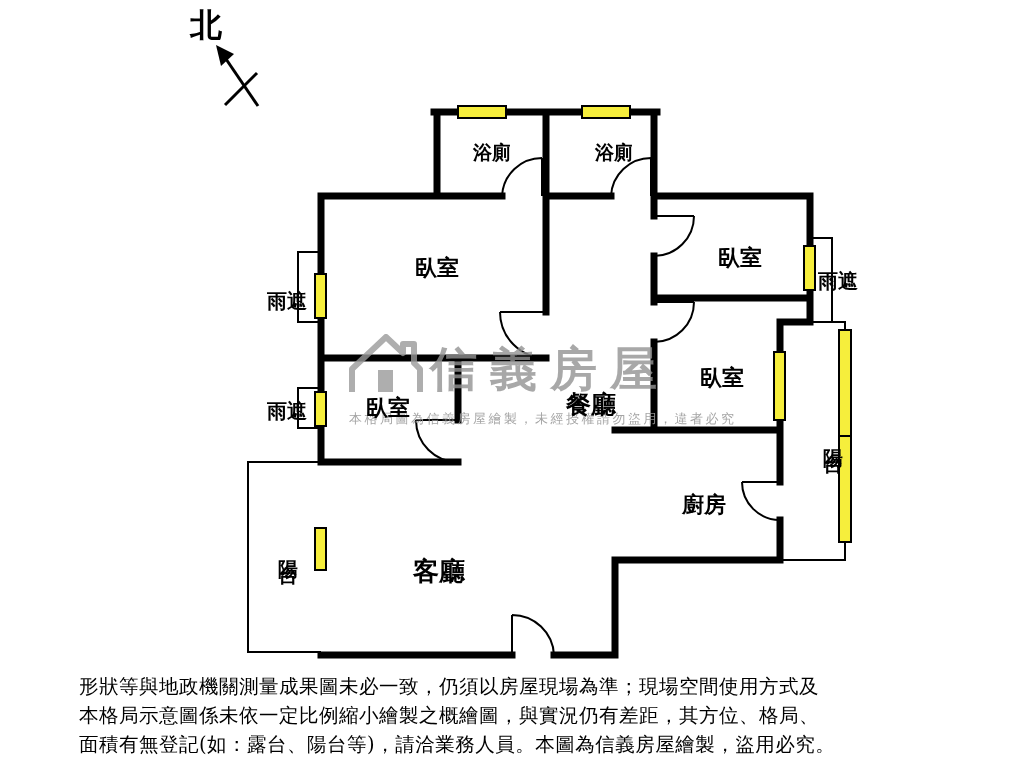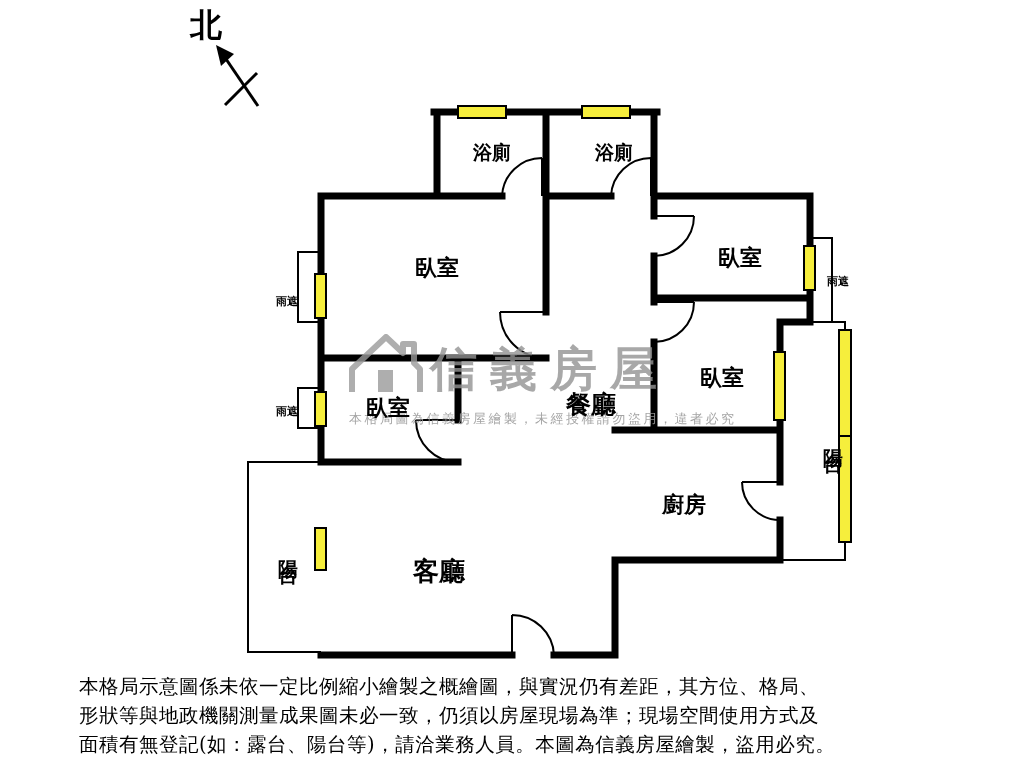--- a/index.html
+++ b/index.html
@@ -3,24 +3,24 @@
 <meta charset="utf-8">
 <style>
   html,body{margin:0;padding:0;background:#fff;}
   #stage{position:relative;width:1024px;height:768px;background:#ffffff;overflow:hidden;
          font-family:"DejaVu Serif","Liberation Serif",serif;}
   #plan-svg{position:absolute;left:0;top:0;z-index:1;}
   .lbl{position:absolute;transform:translate(-50%,-50%);color:#000;white-space:nowrap;z-index:3;
        font-family:Liberation Sans, sans-serif;font-weight:600;}
   .sz-room{font-size:22px;}
   .sz-bath{font-size:19px;}
-  .sz-rain{font-size:11px;}
+  .sz-rain{font-size:20px;}
   .sz-dining{font-size:25px;}
   .sz-living{font-size:26px;}
-  .sz-kitchen{font-size:22px;}
+  .sz-kitchen{font-size:22px;margin-left:20px;}
   .vertical{writing-mode:vertical-rl;text-orientation:upright;letter-spacing:3px;font-size:20px;}
   #north-label{position:absolute;left:206px;top:26px;transform:translate(-50%,-50%);
        font-size:32px;font-weight:700;z-index:3;}
   #wm-brand{position:absolute;left:430px;top:338px;z-index:2;font-size:47px;font-weight:700;
        letter-spacing:13px;color:#939393;opacity:.8;}
   #wm-notice{position:absolute;left:349px;top:410px;z-index:2;font-size:13px;letter-spacing:2.5px;
        color:#9b9b9b;opacity:.9;font-family:Liberation Mono, monospace;}
   #disclaimer{position:absolute;left:79px;top:672px;z-index:3;color:#000;font-size:19.5px;
        line-height:29px;letter-spacing:.5px;}
 </style>
@@ -117,18 +117,18 @@
   <div class="lbl vertical" style="left:834px;top:437px;">陽台</div>
   <div class="lbl vertical" style="left:289px;top:548px;">陽台</div>
   <div class="lbl sz-rain" style="left:287px;top:301px;">雨遮</div>
   <div class="lbl sz-rain" style="left:287px;top:411px;">雨遮</div>
   <div class="lbl sz-rain" style="left:838px;top:281px;">雨遮</div>
 
   <div id="wm-brand">信義房屋</div>
   <div id="wm-notice">本格局圖為信義房屋繪製，未經授權請勿盜用，違者必究</div>
 
   <div id="disclaimer">
+    <div>形狀等與地政機關測量成果圖未必一致，仍須以房屋現場為準；現場空間使用方式及</div>
     <div>本格局示意圖係未依一定比例縮小繪製之概繪圖，與實況仍有差距，其方位、格局、</div>
-    <div>形狀等與地政機關測量成果圖未必一致，仍須以房屋現場為準；現場空間使用方式及</div>
     <div>面積有無登記(如：露台、陽台等)，請洽業務人員。本圖為信義房屋繪製，盜用必究。</div>
   </div>
 
 </div>
 
 </body></html>

